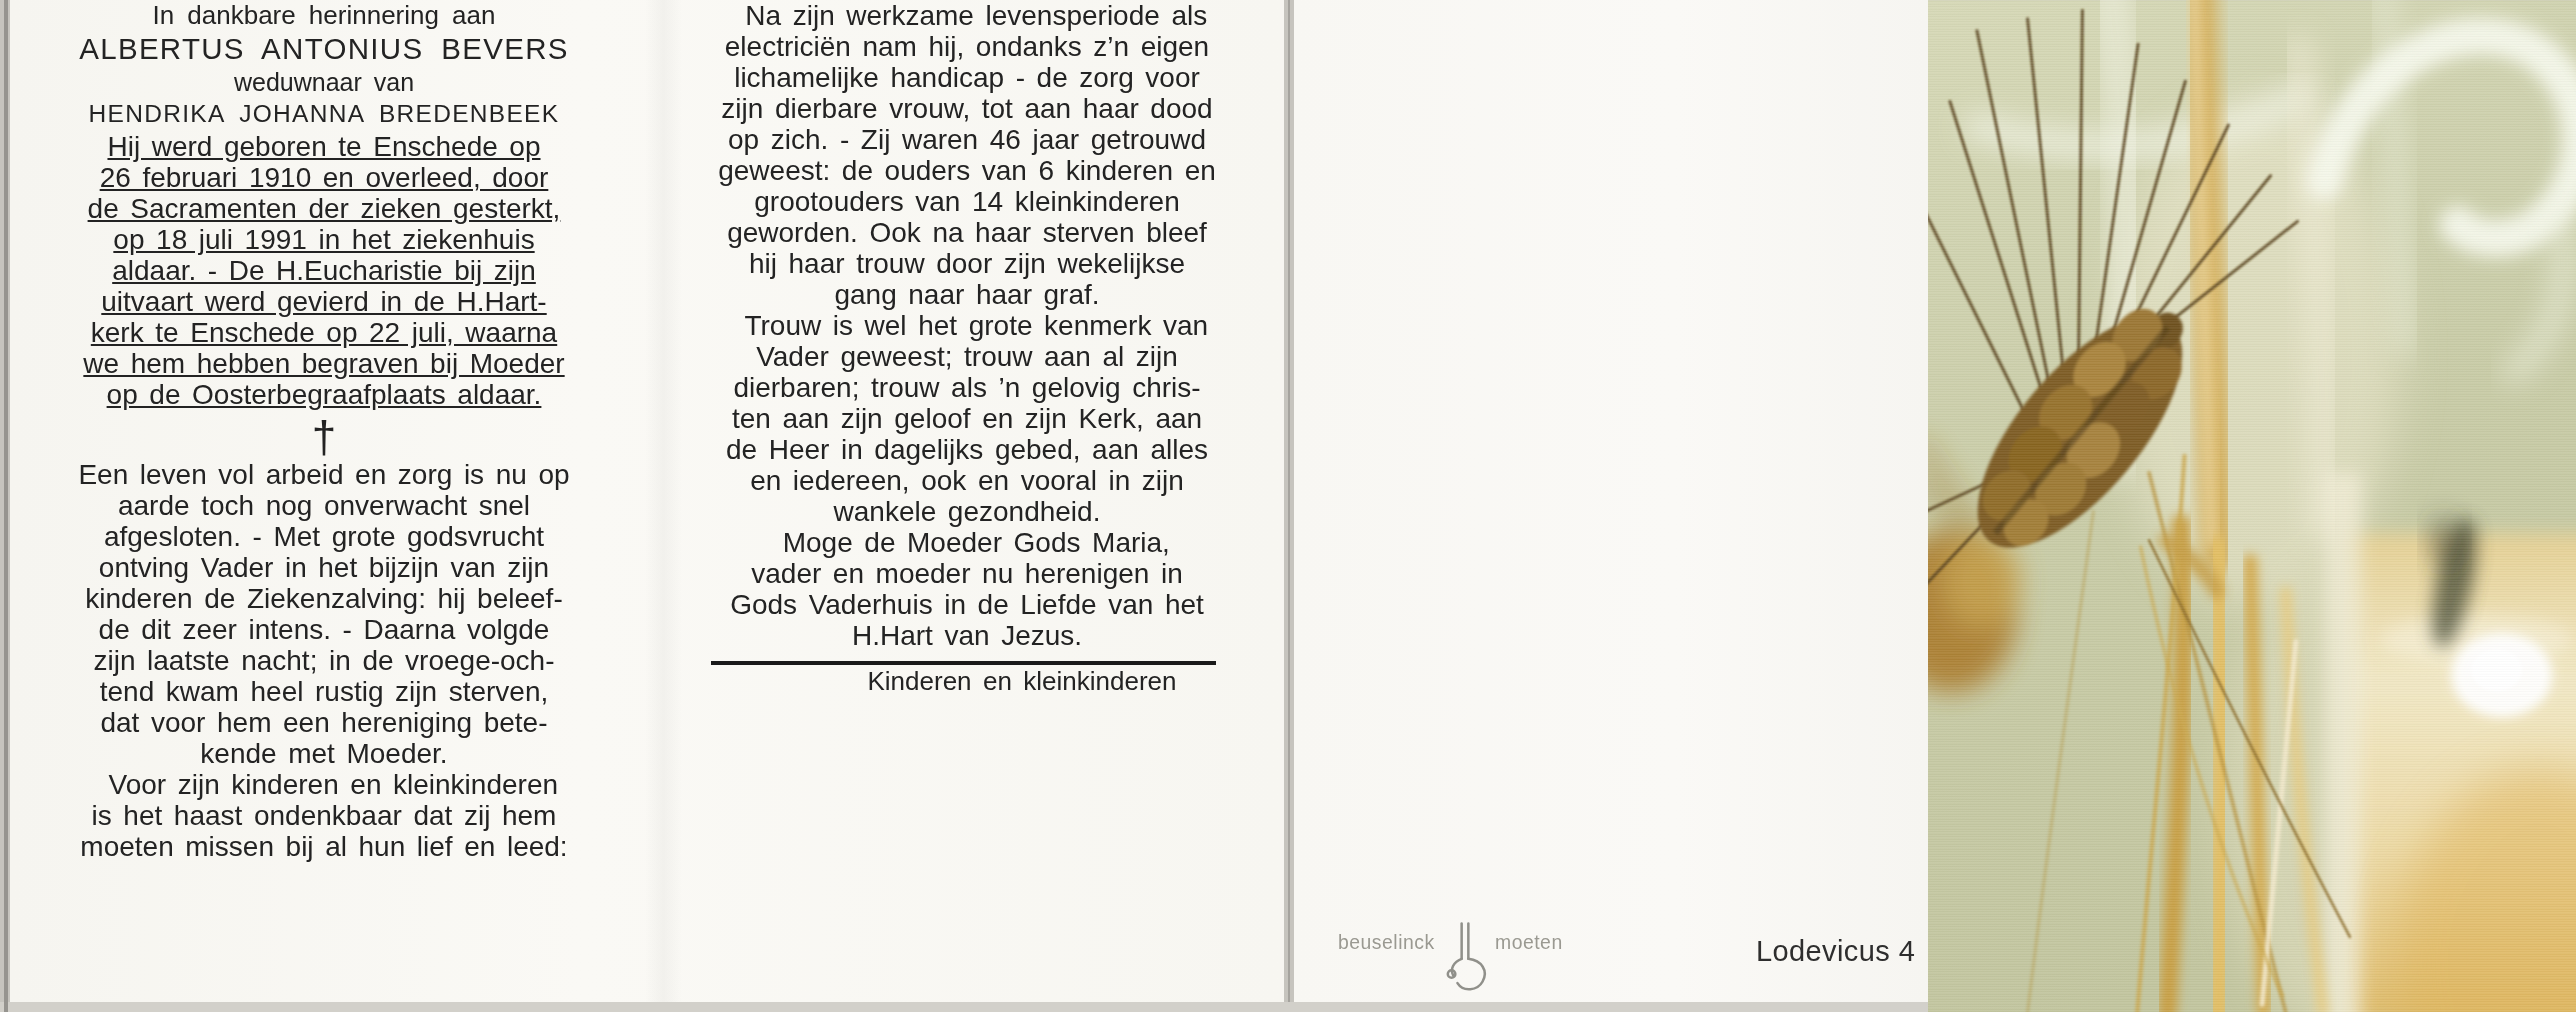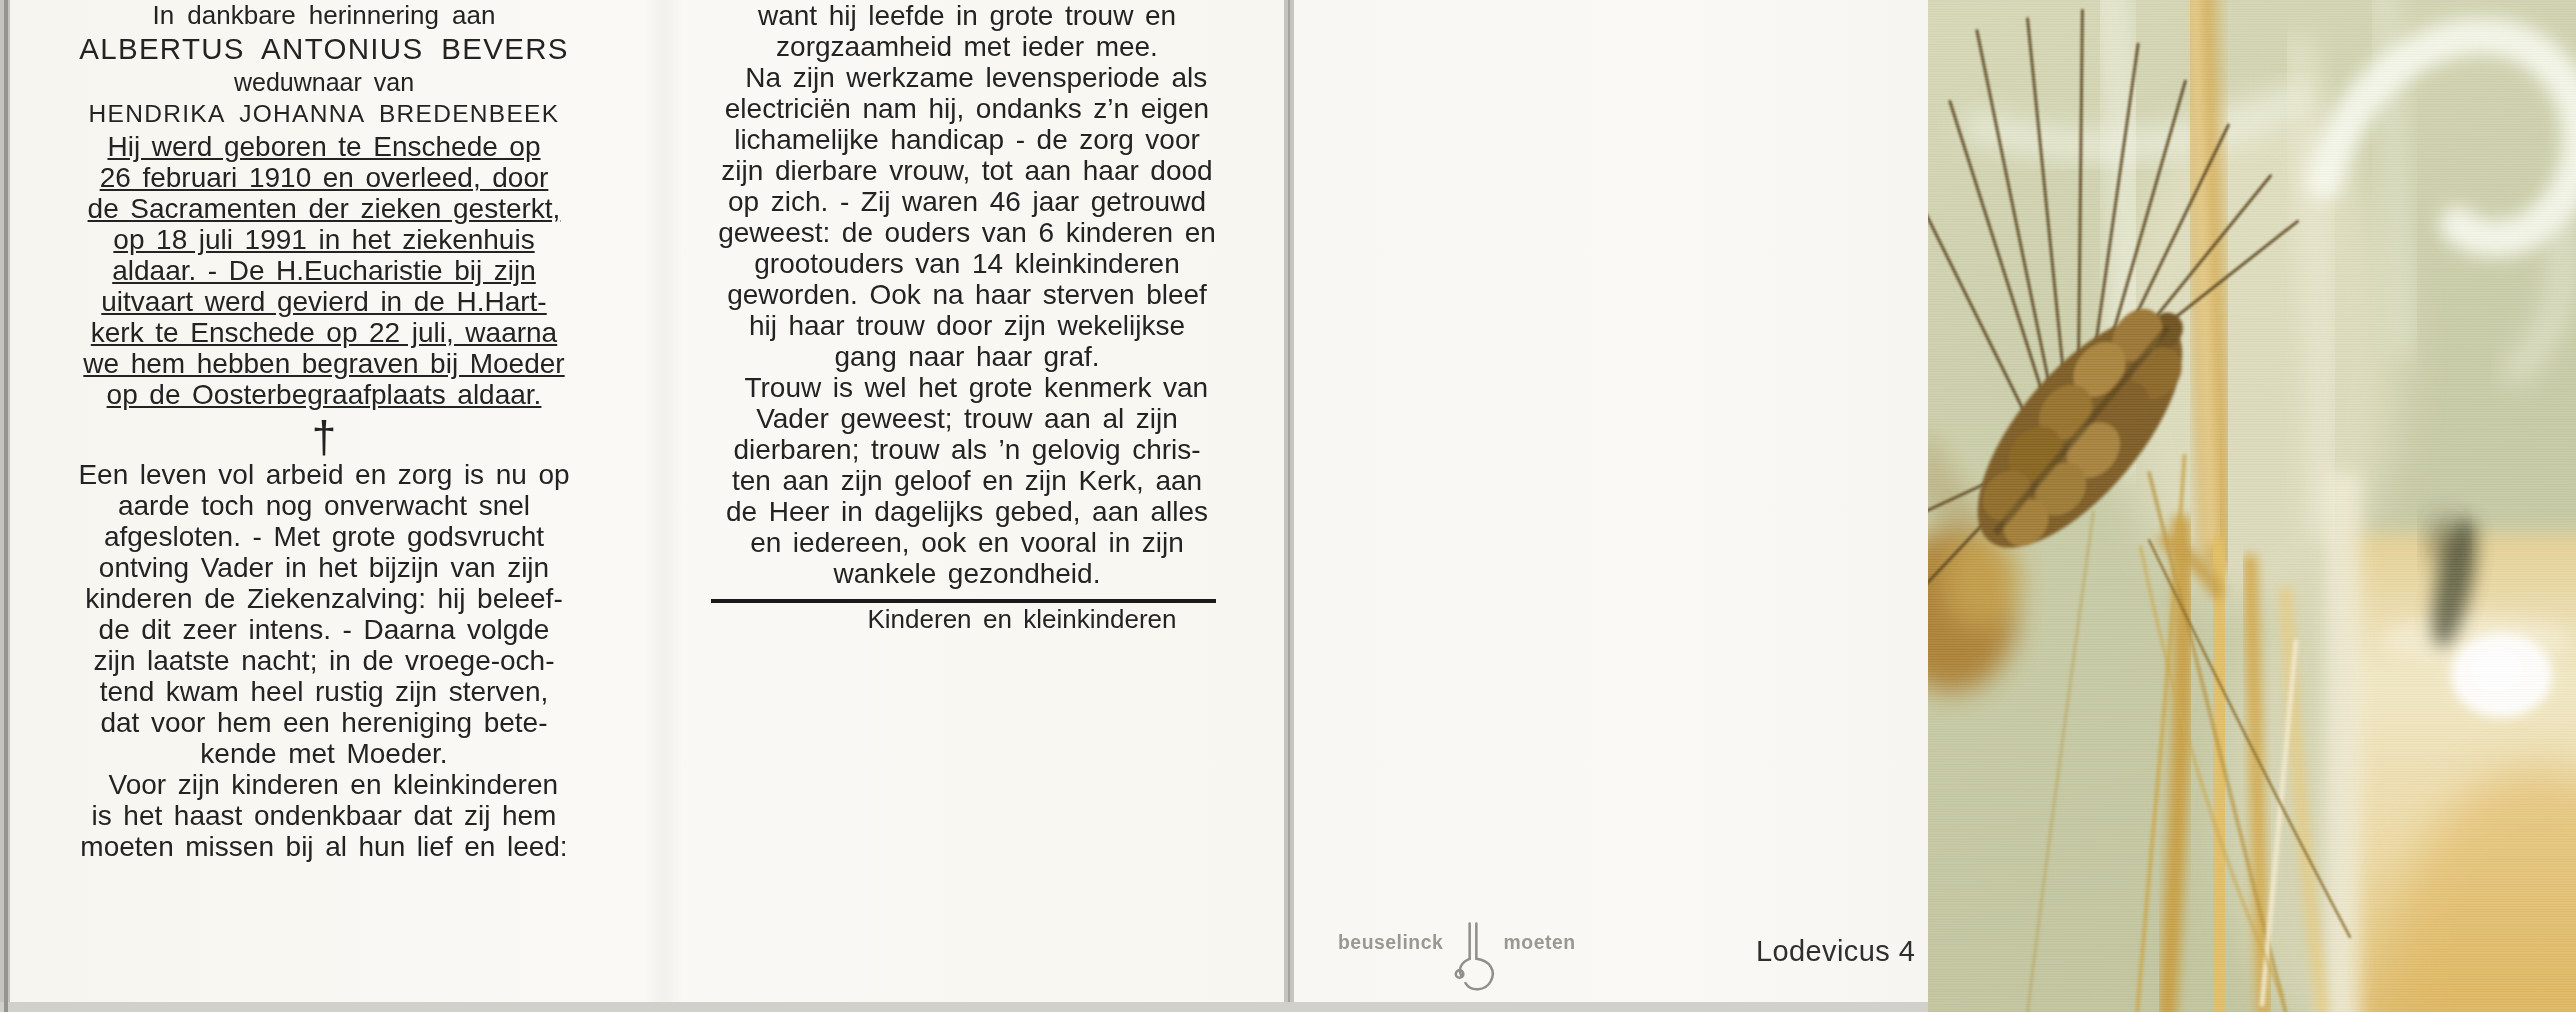--- a/index.html
+++ b/index.html
@@ -62,21 +62,21 @@
   .page-back {
     position:absolute; left:1294px; top:0; width:634px; height:1002px;
     background:linear-gradient(90deg,#f8f7f3,#faf9f6 60%,#f6f5f1);
     z-index:1;
   }
   .printer-mark {
     position:absolute; left:44px; top:921px;
     display:flex; align-items:flex-start;
     color:#9a9991; font-size:19.4px; letter-spacing:0.5px;
   }
-  .printer-mark span { margin-top:10px;font-weight:bold; }
+  .printer-mark span { margin-top:10px; }
   .printer-mark svg { margin:0 4.2px; }
   .series-label {
     position:absolute; left:462px; top:935px;
     font-size:29px; color:#2e2e2e; letter-spacing:0.4px;
   }
 
   
   .photo {
     position:absolute; left:1928px; top:0; width:648px; height:1013px;
     z-index:1;
@@ -121,39 +121,41 @@
 zijn laatste nacht; in de vroege-och-
 tend kwam heel rustig zijn sterven,
 dat voor hem een hereniging bete-
 kende met Moeder.</p>
       <p class="para indent mt10">Voor zijn kinderen en kleinkinderen
 is het haast ondenkbaar dat zij hem
 moeten missen bij al hun lief en leed:</p>
     </div>
 
     <div class="col col-2">
-      <p class="para mt64">want hij leefde in grote trouw en
-zorgzaamheid met ieder mee.</p>
       <p class="para indent mt10">Na zijn werkzame levensperiode als
 electriciën nam hij, ondanks z’n eigen
 lichamelijke handicap - de zorg voor
 zijn dierbare vrouw, tot aan haar dood
 op zich. - Zij waren 46 jaar getrouwd
 geweest: de ouders van 6 kinderen en
 grootouders van 14 kleinkinderen
 geworden. Ook na haar sterven bleef
 hij haar trouw door zijn wekelijkse
 gang naar haar graf.</p>
       <p class="para indent mt10">Trouw is wel het grote kenmerk van
 Vader geweest; trouw aan al zijn
 dierbaren; trouw als ’n gelovig chris-
 ten aan zijn geloof en zijn Kerk, aan
 de Heer in dagelijks gebed, aan alles
 en iedereen, ook en vooral in zijn
 wankele gezondheid.</p>
+      <p class="para indent mt10">Moge de Moeder Gods Maria,
+vader en moeder nu herenigen in
+Gods Vaderhuis in de Liefde van het
+H.Hart van Jezus.</p>
       <hr class="divider mt12">
       <p class="signature mt6">Kinderen en kleinkinderen</p>
     </div>
   </section>
 
   <section class="page-back">
     <div class="printer-mark">
       <span>beuselinck</span>
       <svg width="52" height="74" viewBox="0 0 62 88">
         <g fill="none" stroke="#90908a" stroke-width="3" stroke-linecap="round">

